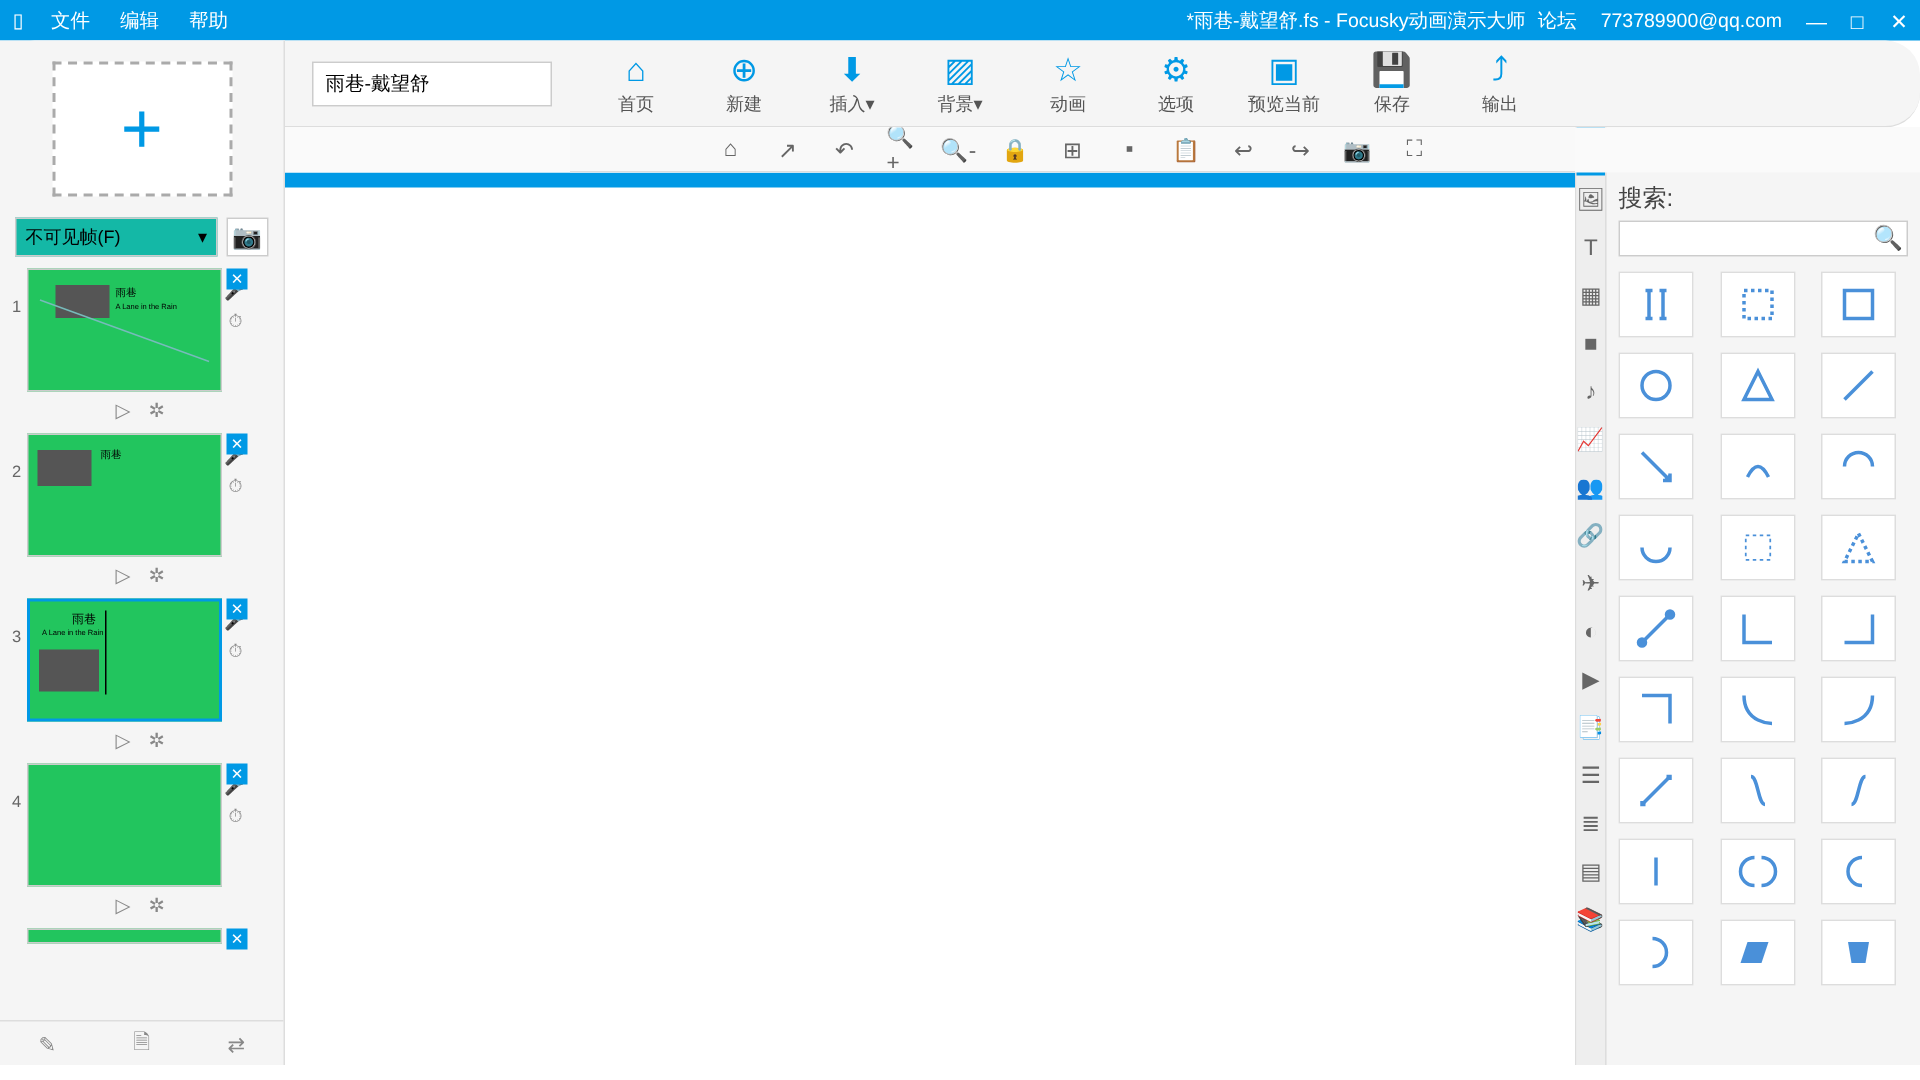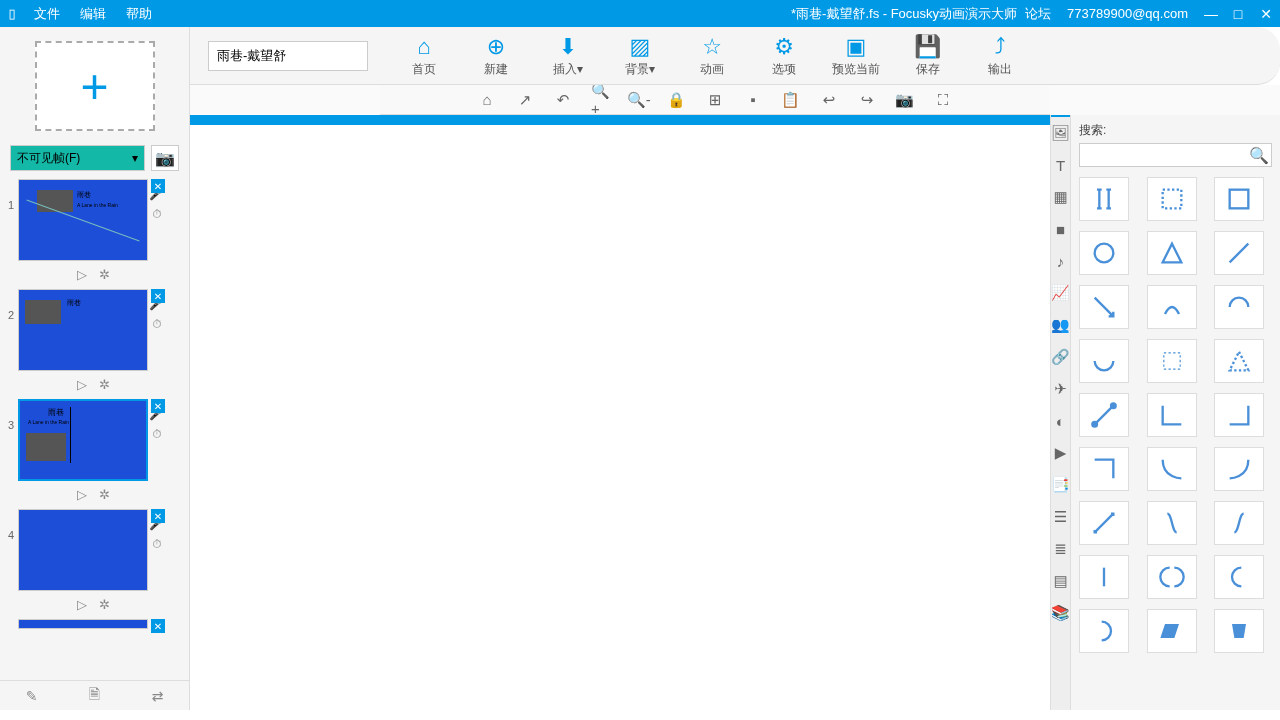--- a/index.html
+++ b/index.html
@@ -27,21 +27,21 @@
 
 
 .left-panel { width: 190px; background: #f5f5f5; border-right: 1px solid #ddd; display: flex; flex-direction: column; position: absolute; top: 27px; bottom: 10px; left: 0; }
 .add-slide { width: 120px; height: 90px; margin: 14px auto 10px; border: 2px dashed #aaa; display: flex; align-items: center; justify-content: center; font-size: 48px; color: #0099e5; cursor: pointer; background: #fff; }
 .visibility-row { display: flex; align-items: center; padding: 4px 10px; gap: 6px; }
 .visibility-dd { flex: 1; height: 26px; border: 1px solid #ccc; background: #14b8a6; font-size: 12px; padding: 0 6px; display: flex; align-items: center; justify-content: space-between; }
 .cam-btn { width: 28px; height: 26px; border: 1px solid #ccc; background: #fff; display: flex; align-items: center; justify-content: center; cursor: pointer; }
 .slides { flex: 1; overflow-y: auto; padding: 4px 6px 4px 4px; }
 .slide-item { display: flex; margin-bottom: 2px; position: relative; }
 .slide-num { width: 14px; font-size: 11px; color: #666; padding-top: 20px; text-align: center; }
-.slide-thumb { width: 130px; height: 82px; background: #1d4ed8; border: 1px solid #ccc; position: relative; overflow: hidden; text-align: right; }
+.slide-thumb { width: 130px; height: 82px; background: #22c55e; border: 1px solid #ccc; position: relative; overflow: hidden; text-align: right; }
 .slide-thumb.active { border: 2px solid #0099e5; }
 .slide-close { position: absolute; top: 0; right: 18px; width: 14px; height: 14px; background: #0099e5; color: #fff; font-size: 10px; display: flex; align-items: center; justify-content: center; cursor: pointer; }
 .slide-side { width: 18px; display: flex; flex-direction: column; align-items: center; gap: 6px; padding-top: 8px; }
 .slide-side .sicon { font-size: 12px; color: #888; cursor: pointer; }
 .slide-actions { text-align: center; padding: 2px 0 6px; }
 .slide-actions .aicon { font-size: 13px; color: #888; margin: 0 6px; cursor: pointer; }
 .bottom-tools { height: 30px; border-top: 1px solid #ddd; display: flex; align-items: center; }
 .bottom-tools .bt { flex: 1; text-align: center; color: #888; cursor: pointer; font-size: 14px; }
 
 
@@ -49,21 +49,21 @@
 .canvas { position: absolute; left: 0; right: 0; top: 30px; bottom: 0; background: #fff; }
 .grid-v { position: absolute; top: 0; bottom: 0; border-left: 1px solid #ddd; }
 
 
 .right-panel { width: 230px; background: #f5f5f5; border-left: 1px solid #ddd; display: flex; position: absolute; right: 0; top: 85px; bottom: 10px; }
 .right-tools { width: 32px; background: #eee; border-right: 1px solid #ddd; display: flex; flex-direction: column; }
 .rt-btn { height: 32px; display: flex; align-items: center; justify-content: center; color: #666; cursor: pointer; font-size: 15px; }
 .rt-btn.active { background: #0099e5; color: #fff; }
 .shapes-panel { flex: 1; padding: 8px; }
 .shapes-title { font-size: 16px; color: #444; margin-bottom: 8px; }
-.search-label { font-size: 12px; color: #444; }
+.search-label { font-size: 16px; color: #444; }
 .search-row { display: flex; align-items: center; border: 1px solid #ccc; background: #fff; height: 24px; margin: 4px 0 10px; }
 .search-row input { flex: 1; border: none; outline: none; padding: 0 6px; font-size: 12px; }
 .search-row .si { width: 24px; text-align: center; color: #999; }
 .shape-grid { display: grid; grid-template-columns: repeat(3, 1fr); gap: 10px; }
 .shape-cell { width: 50px; height: 44px; background: #fff; border: 1px solid #ddd; display: flex; align-items: center; justify-content: center; cursor: pointer; color: #4a90d9; }
 .shape-cell svg { width: 28px; height: 28px; }
 
 
 .statusbar { height: 10px; background: #0099e5; }
 

